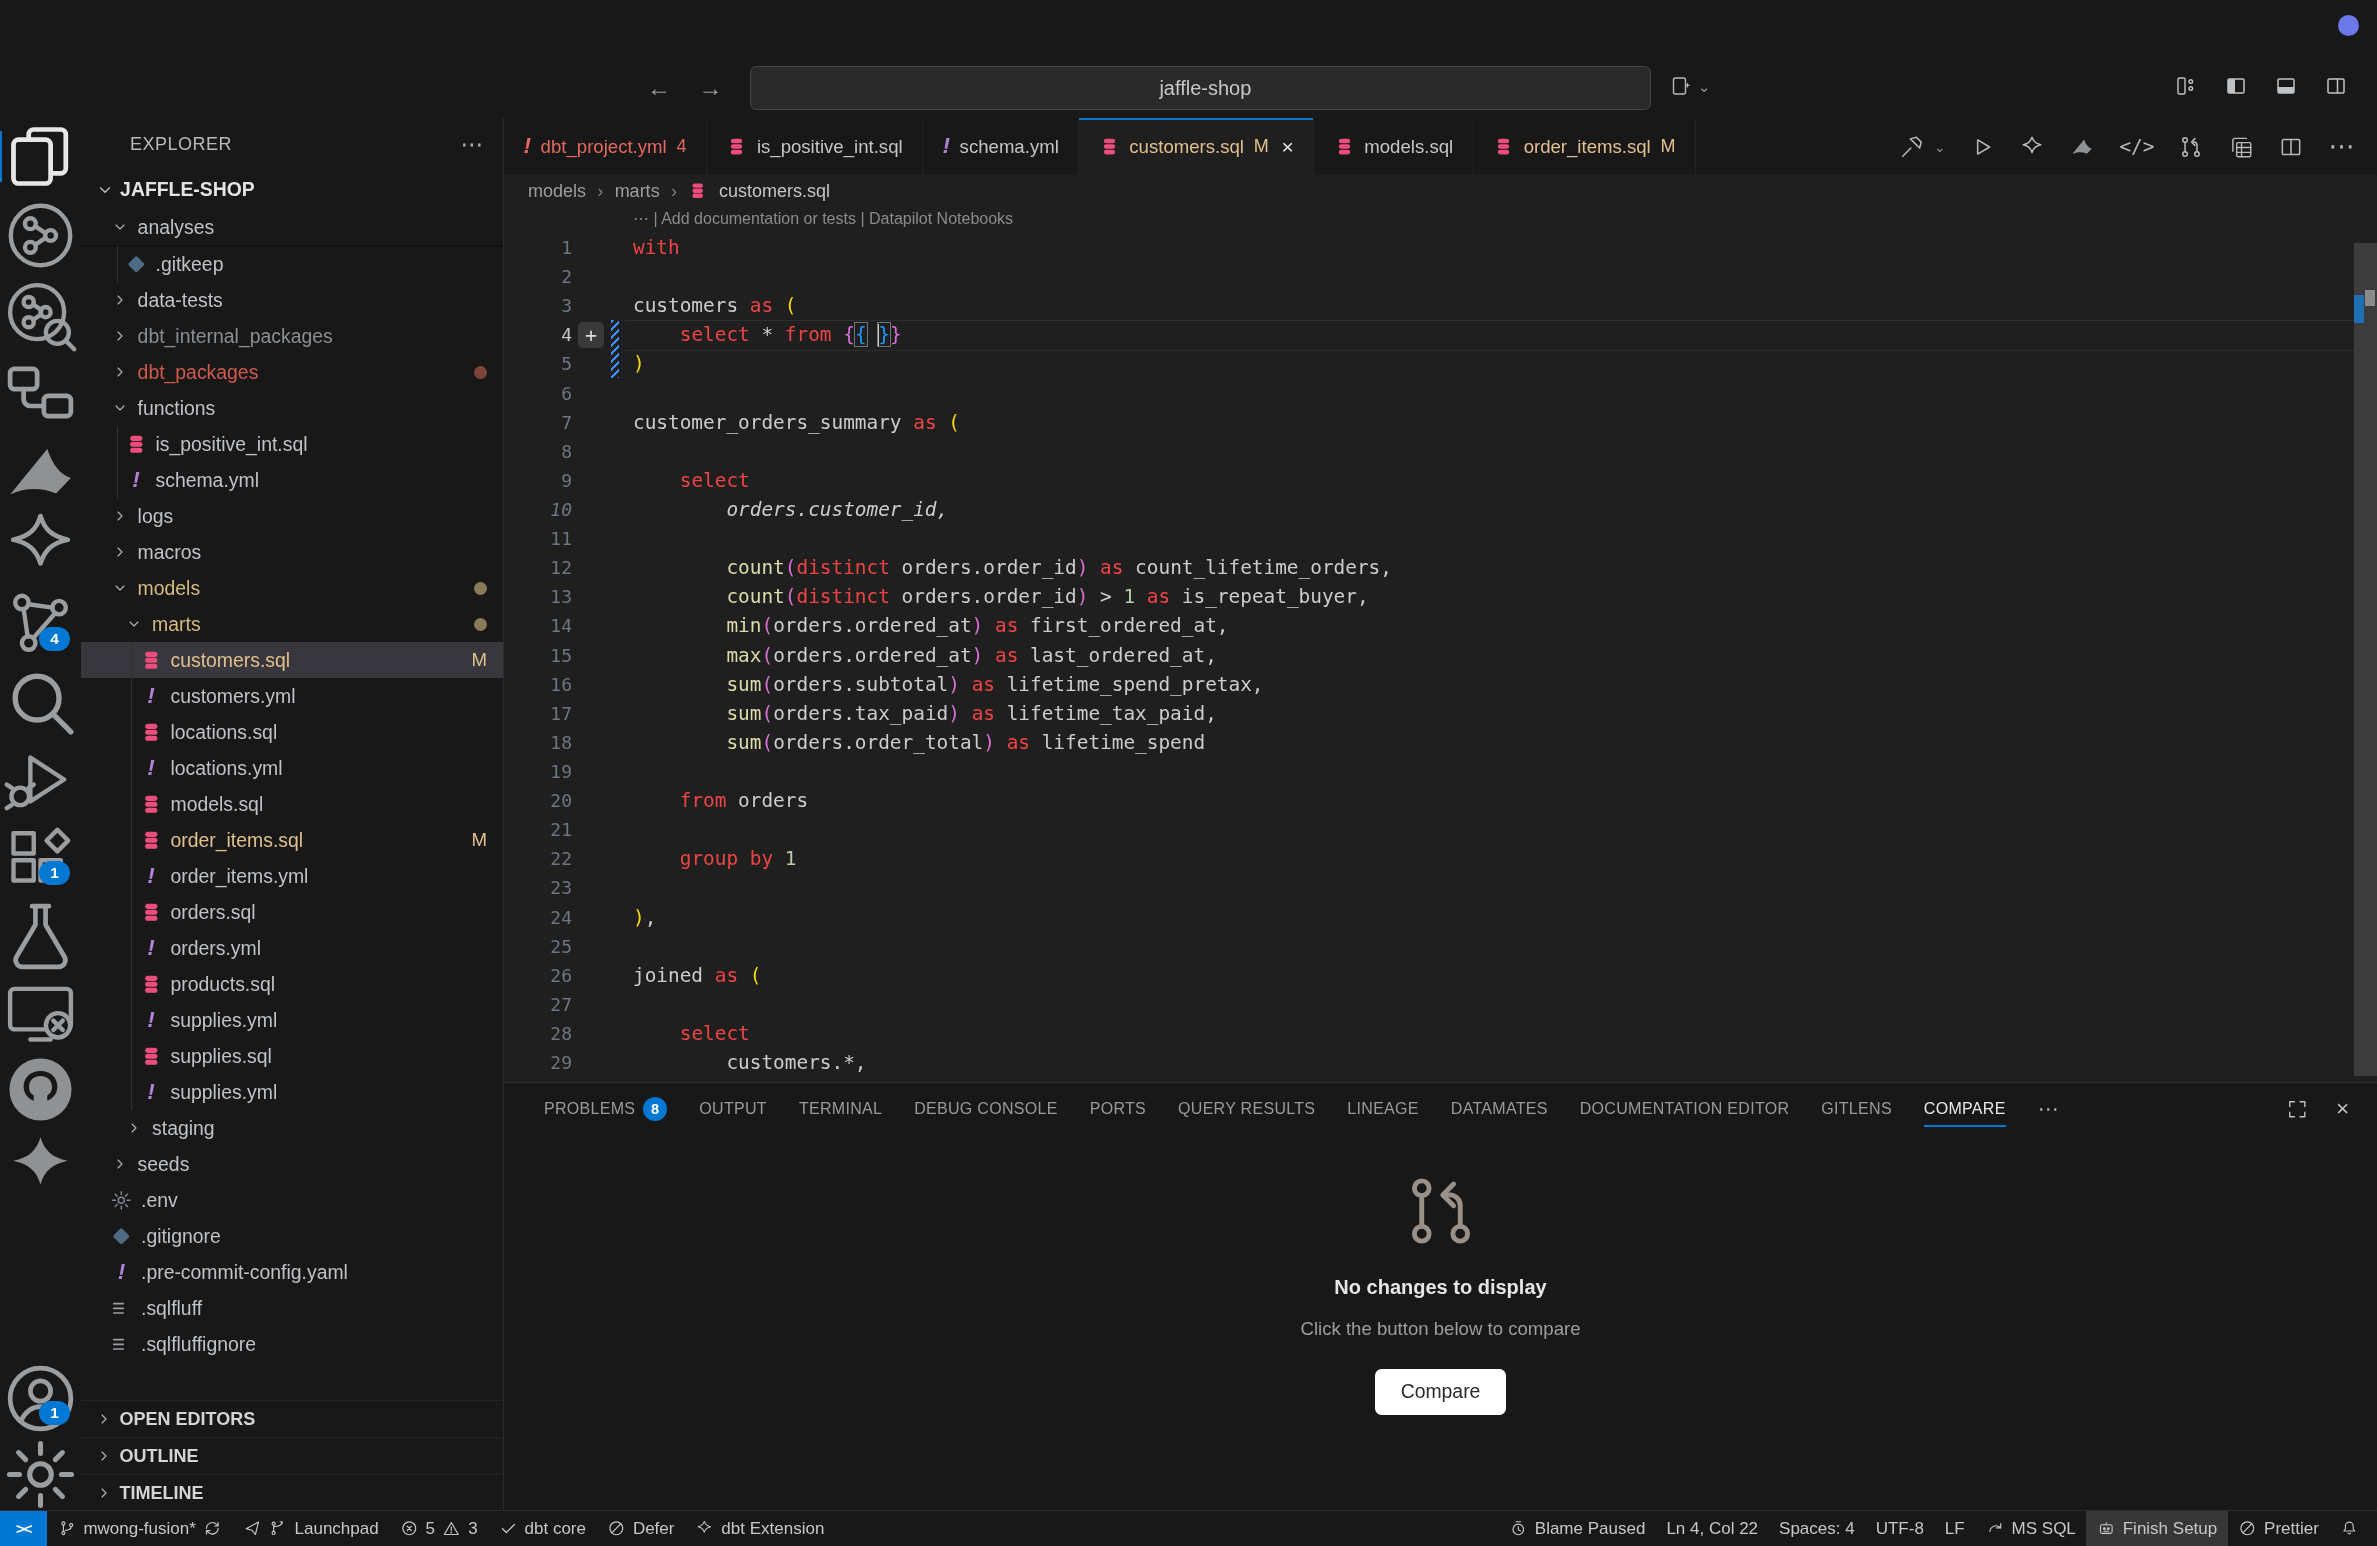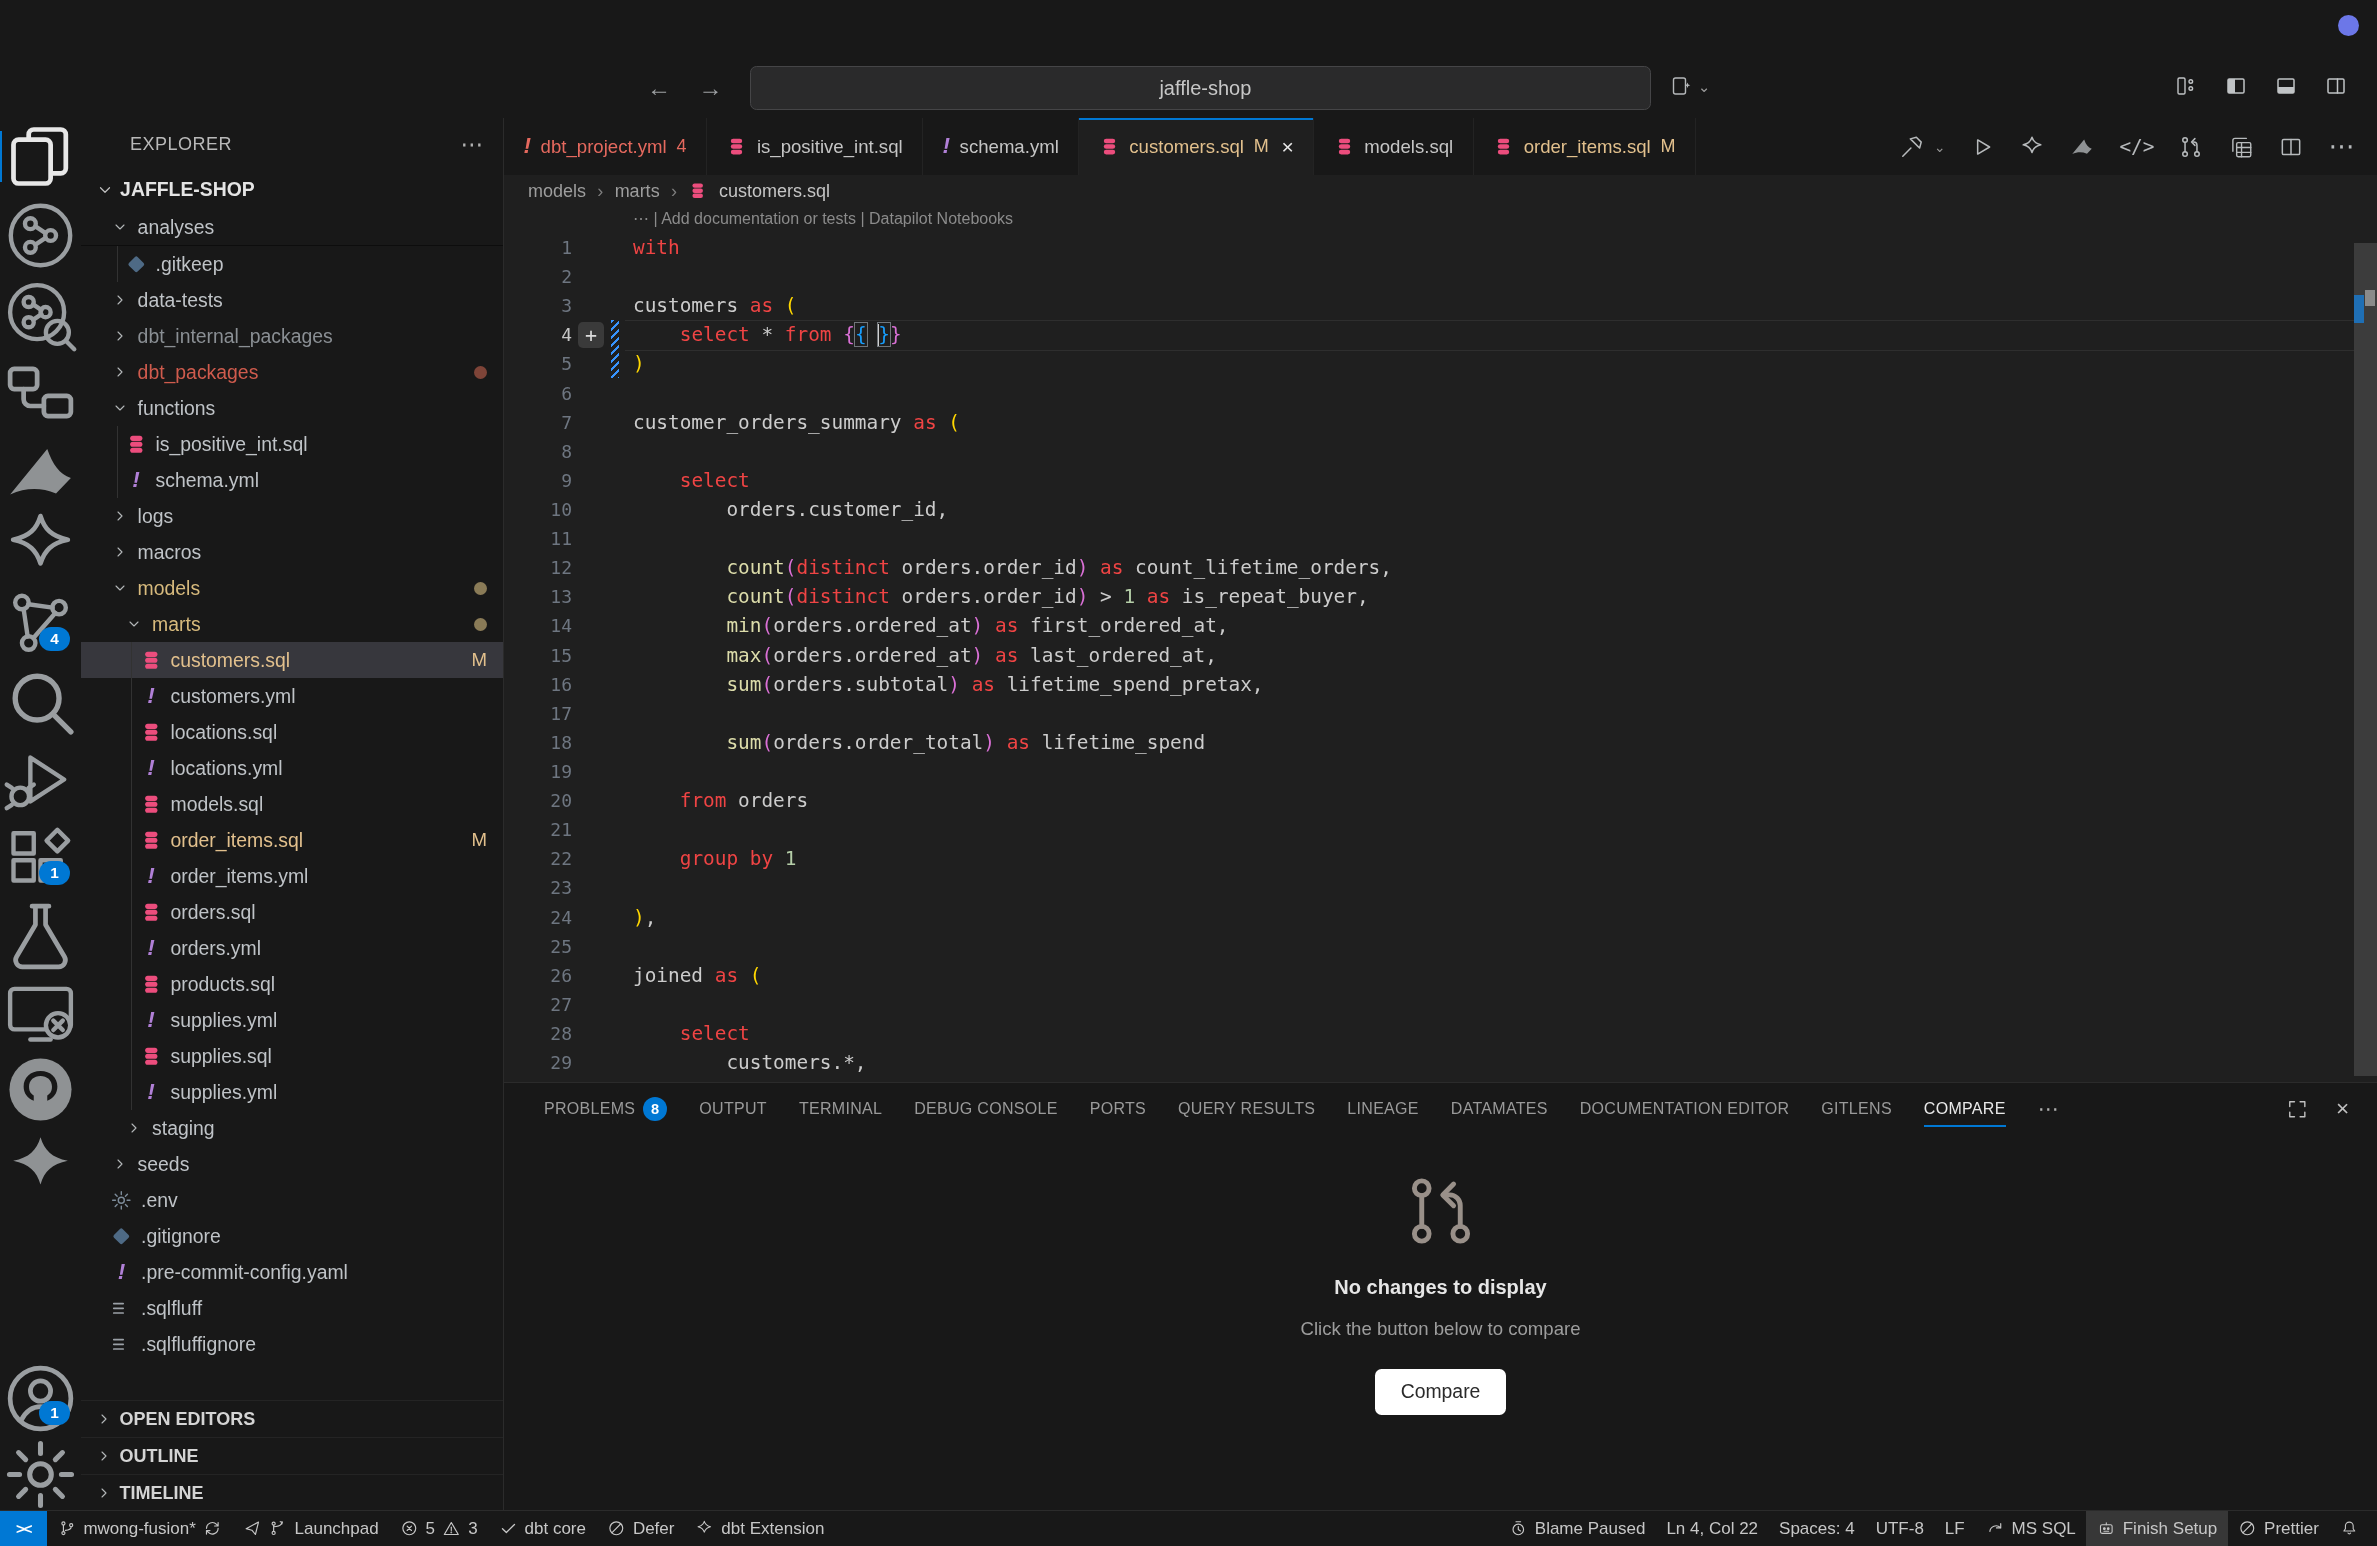--- a/index.html
+++ b/index.html
@@ -785,28 +785,28 @@
         <div class="cline" style="top: 58px;"><span class="lnum">3</span><span class="ctext"><span class="id">customers</span><span class="pl"> </span><span class="kw">as</span><span class="pl"> </span><span class="py">(</span></span></div>
         <div class="cur-line" style="top: 87px;"></div>
         <div class="gplus" style="top: 89px;">+</div>
         <div class="gdiff" style="top: 87px; height: 58px;"></div>
         <div class="cline" style="top: 87px;"><span class="lnum cur">4</span><span class="ctext"><span class="pl">    </span><span class="kw">select</span><span class="pl"> </span><span class="op">*</span><span class="pl"> </span><span class="kw">from</span><span class="pl"> </span><span class="pp">{</span><span class="pbx">{</span><span class="pl"> </span><span class="caret"></span><span class="pbx">}</span><span class="pp">}</span></span></div>
         <div class="cline" style="top: 116px;"><span class="lnum">5</span><span class="ctext"><span class="py">)</span></span></div>
         <div class="cline" style="top: 146px;"><span class="lnum">6</span><span class="ctext"></span></div>
         <div class="cline" style="top: 175px;"><span class="lnum">7</span><span class="ctext"><span class="id">customer_orders_summary</span><span class="pl"> </span><span class="kw">as</span><span class="pl"> </span><span class="py">(</span></span></div>
         <div class="cline" style="top: 204px;"><span class="lnum">8</span><span class="ctext"></span></div>
         <div class="cline" style="top: 233px;"><span class="lnum">9</span><span class="ctext"><span class="pl">    </span><span class="kw">select</span></span></div>
-        <div class="cline" style="top: 262px;"><span class="lnum">10</span><span class="ctext"><span class="pl">        </span><span class="id">orders.customer_id,</span></span></div>
+        <div class="cline" style="top: 262px; font-style: italic;"><span class="lnum">10</span><span class="ctext"><span class="pl">        </span><span class="id">orders.customer_id,</span></span></div>
         <div class="cline" style="top: 291px;"><span class="lnum">11</span><span class="ctext"></span></div>
         <div class="cline" style="top: 320px;"><span class="lnum">12</span><span class="ctext"><span class="pl">        </span><span class="fn">count</span><span class="pp">(</span><span class="kw">distinct</span><span class="pl"> </span><span class="id">orders.order_id</span><span class="pp">)</span><span class="pl"> </span><span class="kw">as</span><span class="pl"> </span><span class="id">count_lifetime_orders,</span></span></div>
         <div class="cline" style="top: 349px;"><span class="lnum">13</span><span class="ctext"><span class="pl">        </span><span class="fn">count</span><span class="pp">(</span><span class="kw">distinct</span><span class="pl"> </span><span class="id">orders.order_id</span><span class="pp">)</span><span class="pl"> </span><span class="op">&gt;</span><span class="pl"> </span><span class="num">1</span><span class="pl"> </span><span class="kw">as</span><span class="pl"> </span><span class="id">is_repeat_buyer,</span></span></div>
         <div class="cline" style="top: 378px;"><span class="lnum">14</span><span class="ctext"><span class="pl">        </span><span class="fn">min</span><span class="pp">(</span><span class="id">orders.ordered_at</span><span class="pp">)</span><span class="pl"> </span><span class="kw">as</span><span class="pl"> </span><span class="id">first_ordered_at,</span></span></div>
         <div class="cline" style="top: 408px;"><span class="lnum">15</span><span class="ctext"><span class="pl">        </span><span class="fn">max</span><span class="pp">(</span><span class="id">orders.ordered_at</span><span class="pp">)</span><span class="pl"> </span><span class="kw">as</span><span class="pl"> </span><span class="id">last_ordered_at,</span></span></div>
         <div class="cline" style="top: 437px;"><span class="lnum">16</span><span class="ctext"><span class="pl">        </span><span class="fn">sum</span><span class="pp">(</span><span class="id">orders.subtotal</span><span class="pp">)</span><span class="pl"> </span><span class="kw">as</span><span class="pl"> </span><span class="id">lifetime_spend_pretax,</span></span></div>
-        <div class="cline" style="top: 466px;"><span class="lnum">17</span></div>
+        <div class="cline" style="top: 466px;"><span class="lnum">17</span><span class="ctext"><span class="pl">        </span><span class="fn">sum</span><span class="pp">(</span><span class="id">orders.tax_paid</span><span class="pp">)</span><span class="pl"> </span><span class="kw">as</span><span class="pl"> </span><span class="id">lifetime_tax_paid,</span></span></div>
         <div class="cline" style="top: 495px;"><span class="lnum">18</span><span class="ctext"><span class="pl">        </span><span class="fn">sum</span><span class="pp">(</span><span class="id">orders.order_total</span><span class="pp">)</span><span class="pl"> </span><span class="kw">as</span><span class="pl"> </span><span class="id">lifetime_spend</span></span></div>
         <div class="cline" style="top: 524px;"><span class="lnum">19</span><span class="ctext"></span></div>
         <div class="cline" style="top: 553px;"><span class="lnum">20</span><span class="ctext"><span class="pl">    </span><span class="kw">from</span><span class="pl"> </span><span class="id">orders</span></span></div>
         <div class="cline" style="top: 582px;"><span class="lnum">21</span><span class="ctext"></span></div>
         <div class="cline" style="top: 611px;"><span class="lnum">22</span><span class="ctext"><span class="pl">    </span><span class="kw">group by</span><span class="pl"> </span><span class="num">1</span></span></div>
         <div class="cline" style="top: 640px;"><span class="lnum">23</span><span class="ctext"></span></div>
         <div class="cline" style="top: 670px;"><span class="lnum">24</span><span class="ctext"><span class="py">)</span><span class="id">,</span></span></div>
         <div class="cline" style="top: 699px;"><span class="lnum">25</span><span class="ctext"></span></div>
         <div class="cline" style="top: 728px;"><span class="lnum">26</span><span class="ctext"><span class="id">joined</span><span class="pl"> </span><span class="kw">as</span><span class="pl"> </span><span class="py">(</span></span></div>
         <div class="cline" style="top: 757px;"><span class="lnum">27</span><span class="ctext"></span></div>

